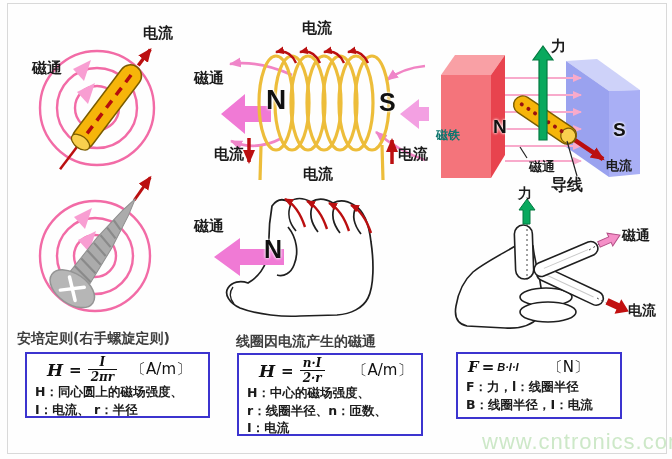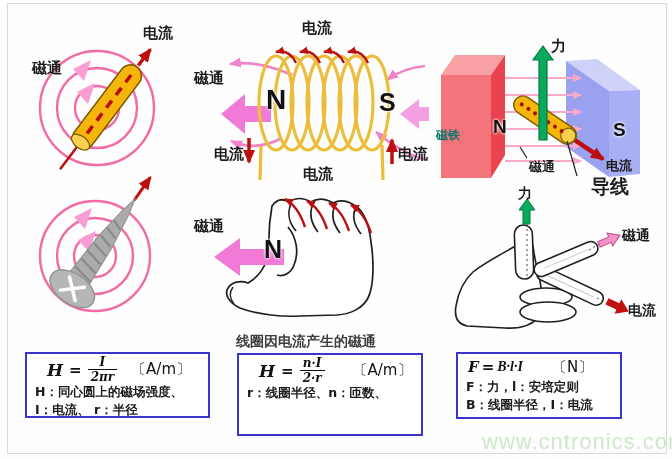--- a/index.html
+++ b/index.html
@@ -12,21 +12,21 @@
         text-shadow:0 0 3px #fff,0 0 3px #fff;}
   .flux{fill:none;stroke:#f26ba6;stroke-width:2.4;}
   .pinkc{fill:none;stroke:#f184c4;stroke-width:2.6;}
   .redc{fill:none;stroke:#bb0f10;stroke-width:2.4;}
   .coilw{fill:none;stroke:#edbd3a;stroke-width:3.2;}
   .ftitle{position:absolute;font-size:14px;font-weight:bold;color:#3f3f3f;white-space:nowrap;}
   .fbox{position:absolute;border:2px solid #3c34cf;background:#fff;box-sizing:border-box;
         padding:2px 4px 2px 8px;}
   .eqrow{display:flex;align-items:center;gap:6px;font-weight:bold;color:#111;height:27px;padding-left:12px;}
   .mvar{font-family:"DejaVu Serif",serif;font-style:italic;font-weight:bold;font-size:17px;}
-  .mexpr{font-family:Liberation Serif, serif;font-style:italic;font-weight:bold;font-size:14px;}
+  .mexpr{font-family:Liberation Sans, sans-serif;font-style:italic;font-weight:bold;font-size:11px;}
   .meq{font-size:15px;}
   .frac{display:inline-flex;flex-direction:column;align-items:center;line-height:1;
         font-family:"DejaVu Serif",serif;font-style:italic;font-weight:bold;font-size:12px;}
   .fnum{padding:0 3px 1px;}
   .fden{border-top:1.6px solid #111;padding:1px 3px 0;}
   .munit{font-size:15px;font-weight:normal;margin-left:8px;}
   .descline{font-size:12.5px;font-weight:bold;color:#1b1b1b;line-height:1.4;white-space:nowrap;}
   .watermark{position:absolute;font-family:"Liberation Sans",sans-serif;font-size:22px;
              color:#cde8c8;letter-spacing:1px;font-weight:400;}
 </style>
@@ -200,30 +200,31 @@
   <div class="lbl pole" style="left:379px;top:90px;font-size:25px">S</div>
   <div class="lbl" style="left:214px;top:147px;font-size:15px">电流</div>
   <div class="lbl" style="left:398px;top:147px;font-size:15px">电流</div>
   <div class="lbl" style="left:303px;top:167px;font-size:15px">电流</div>
 
   <div class="lbl" style="left:551px;top:39px;font-size:15px">力</div>
   <div class="lbl" style="left:436px;top:129px;font-size:12px;color:#0f766e">磁铁</div>
   <div class="lbl pole" style="left:493px;top:117px;font-size:19px">N</div>
   <div class="lbl pole" style="left:613px;top:120px;font-size:19px">S</div>
   <div class="lbl" style="left:529px;top:160px;font-size:13px">磁通</div>
-  <div class="lbl" style="left:591px;top:177px;font-size:19px">导线</div>
+  <div class="lbl" style="left:551px;top:177px;font-size:16px">导线</div>
   <div class="lbl" style="left:606px;top:159px;font-size:13px">电流</div>
 
   <div class="lbl" style="left:194px;top:219px;font-size:15px">磁通</div>
   <div class="lbl pole" style="left:264px;top:237px;font-size:25px">N</div>
 
   <div class="lbl" style="left:518px;top:186px;font-size:14px">力</div>
   <div class="lbl" style="left:622px;top:228px;font-size:14px">磁通</div>
   <div class="lbl" style="left:628px;top:303px;font-size:14px">电流</div>
 
+  <div class="ftitle" style="left:17px;top:330px">安培定则(右手螺旋定则)</div>
   <div class="fbox" style="left:25px;top:352px;width:185px;height:66px">
     <div class="eqrow">
       <span class="mvar">H</span>
       <span class="meq">=</span>
       <span class="frac">
         <span class="fnum">I</span>
         <span class="fden">2πr</span>
       </span>
       <span class="munit">〔A/m〕</span>
     </div>
@@ -235,28 +236,30 @@
   <div class="fbox" style="left:237px;top:353px;width:186px;height:83px">
     <div class="eqrow">
       <span class="mvar">H</span>
       <span class="meq">=</span>
       <span class="frac">
         <span class="fnum">n·I</span>
         <span class="fden">2·r</span>
       </span>
       <span class="munit" style="margin-left:22px">〔A/m〕</span>
     </div>
+    <div class="descline">H：中心的磁场强度、</div>
     <div class="descline">r：线圈半径、n：匝数、</div>
+    <div class="descline">I：电流</div>
   </div>
 
   <div class="fbox" style="left:456px;top:352px;width:166px;height:67px">
     <div class="eqrow" style="height:22px;padding-left:2px;gap:3px">
       <span class="mvar" style="font-size:15px">F</span>
       <span class="meq">=</span>
       <span class="mexpr">B·l·I</span>
       <span class="munit" style="margin-left:26px">〔N〕</span>
     </div>
-    <div class="descline">F：力，l：安培定则</div>
+    <div class="descline">F：力，l：线圈半径</div>
     <div class="descline">B：线圈半径，I：电流</div>
   </div>
 
   <div class="watermark" style="left:482px;top:429px">www.cntronics.com</div>
 </div>
 
 </body></html>

